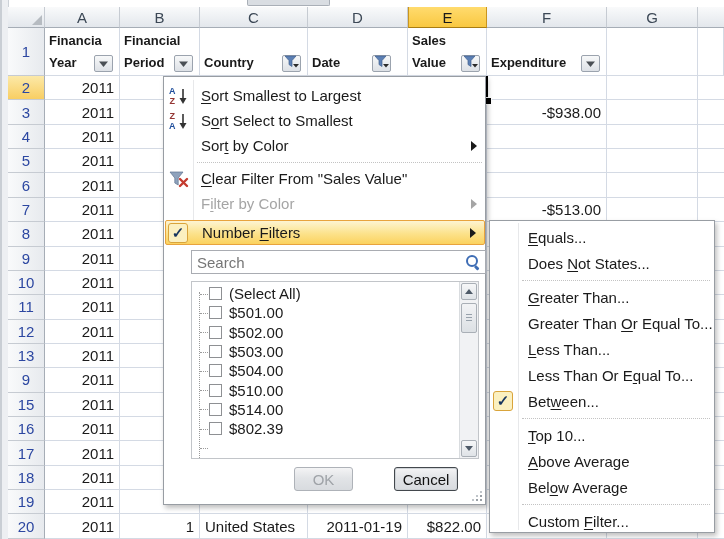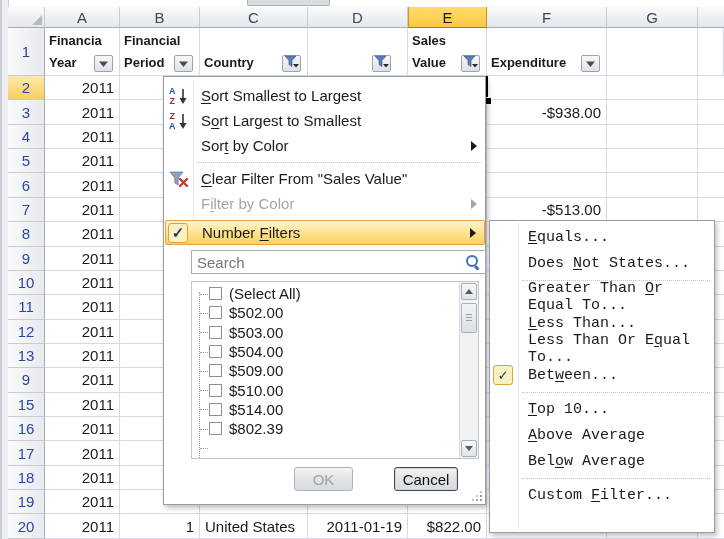--- a/index.html
+++ b/index.html
@@ -121,21 +121,21 @@
   .btn.cancel{left:230px;width:64px;border:1px solid #43484d;box-shadow:inset 0 0 0 1px #cfd3d7;color:#111;}
   .grip{position:absolute;right:2px;bottom:2px;width:14px;height:12px;}
   .grip::before{content:"";position:absolute;right:1px;bottom:1px;width:2px;height:2px;background:#9aa0a6;
     box-shadow:-4px 0 #9aa0a6,0 -4px #9aa0a6,-8px 0 #c0c5ca,-4px -4px #c0c5ca,0 -8px #c0c5ca;}
 
   
   .submenu{position:absolute;left:489px;top:220px;width:226px;height:313px;background:#fff;
     border:1px solid #989da3;box-sizing:border-box;box-shadow:2px 3px 5px rgba(0,0,0,.25);z-index:20;
     padding-top:3px;}
   .submenu::before{content:"";position:absolute;left:28px;top:2px;bottom:2px;width:1px;background:#e7e8ea;}
-  .sm-item{height:26px;display:flex;align-items:center;padding-left:38px;font-size:15px;position:relative;font-family:Liberation Mono, monospace;}
+  .sm-item{height:26px;display:flex;align-items:center;padding-left:38px;font-size:15px;position:relative;}
   .sm-sep{height:8px;position:relative;}
   .sm-sep::before{content:"";position:absolute;left:32px;right:4px;top:50%;border-top:1px dotted #c3c3c3;}
   .sm-check{left:3px;}
 </style>
 </head>
 <body>
 
 <div class="stage">
 
   <div class="left-strip"></div>
@@ -192,20 +192,21 @@
           <span class="hdr-btn show">
             <span><svg width="15" height="13" viewBox="0 0 15 13">
                 <path d="M1 1 H12 L8 5.6 V11.5 L5 9.6 V5.6 Z" fill="#5b7fb4" stroke="#3f5e8c" stroke-width="0.7"></path>
                 <path d="M9 9 H15 L12 12.5 Z" fill="#2b2b2b"></path>
               </svg></span>
           </span>
         </div>
 
         <div class="r1cell" data-col="D">
           <div class="line"></div>
+          <div class="line">Date</div>
           <span class="hdr-btn show">
             <span><svg width="15" height="13" viewBox="0 0 15 13">
                 <path d="M1 1 H12 L8 5.6 V11.5 L5 9.6 V5.6 Z" fill="#5b7fb4" stroke="#3f5e8c" stroke-width="0.7"></path>
                 <path d="M9 9 H15 L12 12.5 Z" fill="#2b2b2b"></path>
               </svg></span>
           </span>
         </div>
 
         <div class="r1cell" data-col="E">
           <div class="line">Sales</div>
@@ -496,21 +497,21 @@
         <div class="menu-item">
 
           <span class="mi-icon">
             <svg width="22" height="22" viewBox="0 0 22 22">
               <text x="1.5" y="9" font-size="9" font-weight="bold" fill="#943634" font-family="Liberation Sans">Z</text>
               <text x="1" y="19" font-size="9" font-weight="bold" fill="#1f4e9c" font-family="Liberation Sans">A</text>
               <line x1="15" y1="4" x2="15" y2="14" stroke="#333" stroke-width="1.6"></line>
               <path d="M11.5 13 L18.5 13 L15 19 Z" fill="#333"></path>
             </svg>
           </span>
-          <span class="mi-label"><span>S</span><span class="key">o</span><span>rt Largest to Smallest</span></span>
+          <span class="mi-label"><span>S</span><span class="key">o</span><span>rt Select to Smallest</span></span>
 
         </div>
 
         <div class="menu-item">
 
           <span class="mi-icon"></span>
           <span class="mi-label"><span>Sor</span><span class="key">t</span><span> by Color</span></span>
           <span class="mi-arrow show"></span>
         </div>
 
@@ -549,40 +550,40 @@
     </div>
 
     <div class="value-list">
       <div class="vl-inner">
 
           <div class="vl-item">
             <span class="vl-check"></span>
             <span class="vl-label">(Select All)</span>
           </div>
 
+          <div class="vl-item">
+            <span class="vl-check"></span>
+            <span class="vl-label">$501.00</span>
+          </div>
 
           <div class="vl-item">
             <span class="vl-check"></span>
             <span class="vl-label">$502.00</span>
           </div>
 
           <div class="vl-item">
             <span class="vl-check"></span>
             <span class="vl-label">$503.00</span>
           </div>
 
           <div class="vl-item">
             <span class="vl-check"></span>
             <span class="vl-label">$504.00</span>
           </div>
 
-          <div class="vl-item">
-            <span class="vl-check"></span>
-            <span class="vl-label">$509.00</span>
-          </div>
 
           <div class="vl-item">
             <span class="vl-check"></span>
             <span class="vl-label">$510.00</span>
           </div>
 
           <div class="vl-item">
             <span class="vl-check"></span>
             <span class="vl-label">$514.00</span>
           </div>
@@ -620,20 +621,24 @@
         <span><span></span><span class="key">E</span><span>quals...</span></span>
       </div>
 
       <div class="sm-item">
 
         <span><span>Does </span><span class="key">N</span><span>ot States...</span></span>
       </div>
 
       <div class="sm-sep"></div>
 
+      <div class="sm-item">
+
+        <span><span></span><span class="key">G</span><span>reater Than...</span></span>
+      </div>
 
       <div class="sm-item">
 
         <span><span>Greater Than </span><span class="key">O</span><span>r Equal To...</span></span>
       </div>
 
       <div class="sm-item">
 
         <span><span></span><span class="key">L</span><span>ess Than...</span></span>
       </div>

